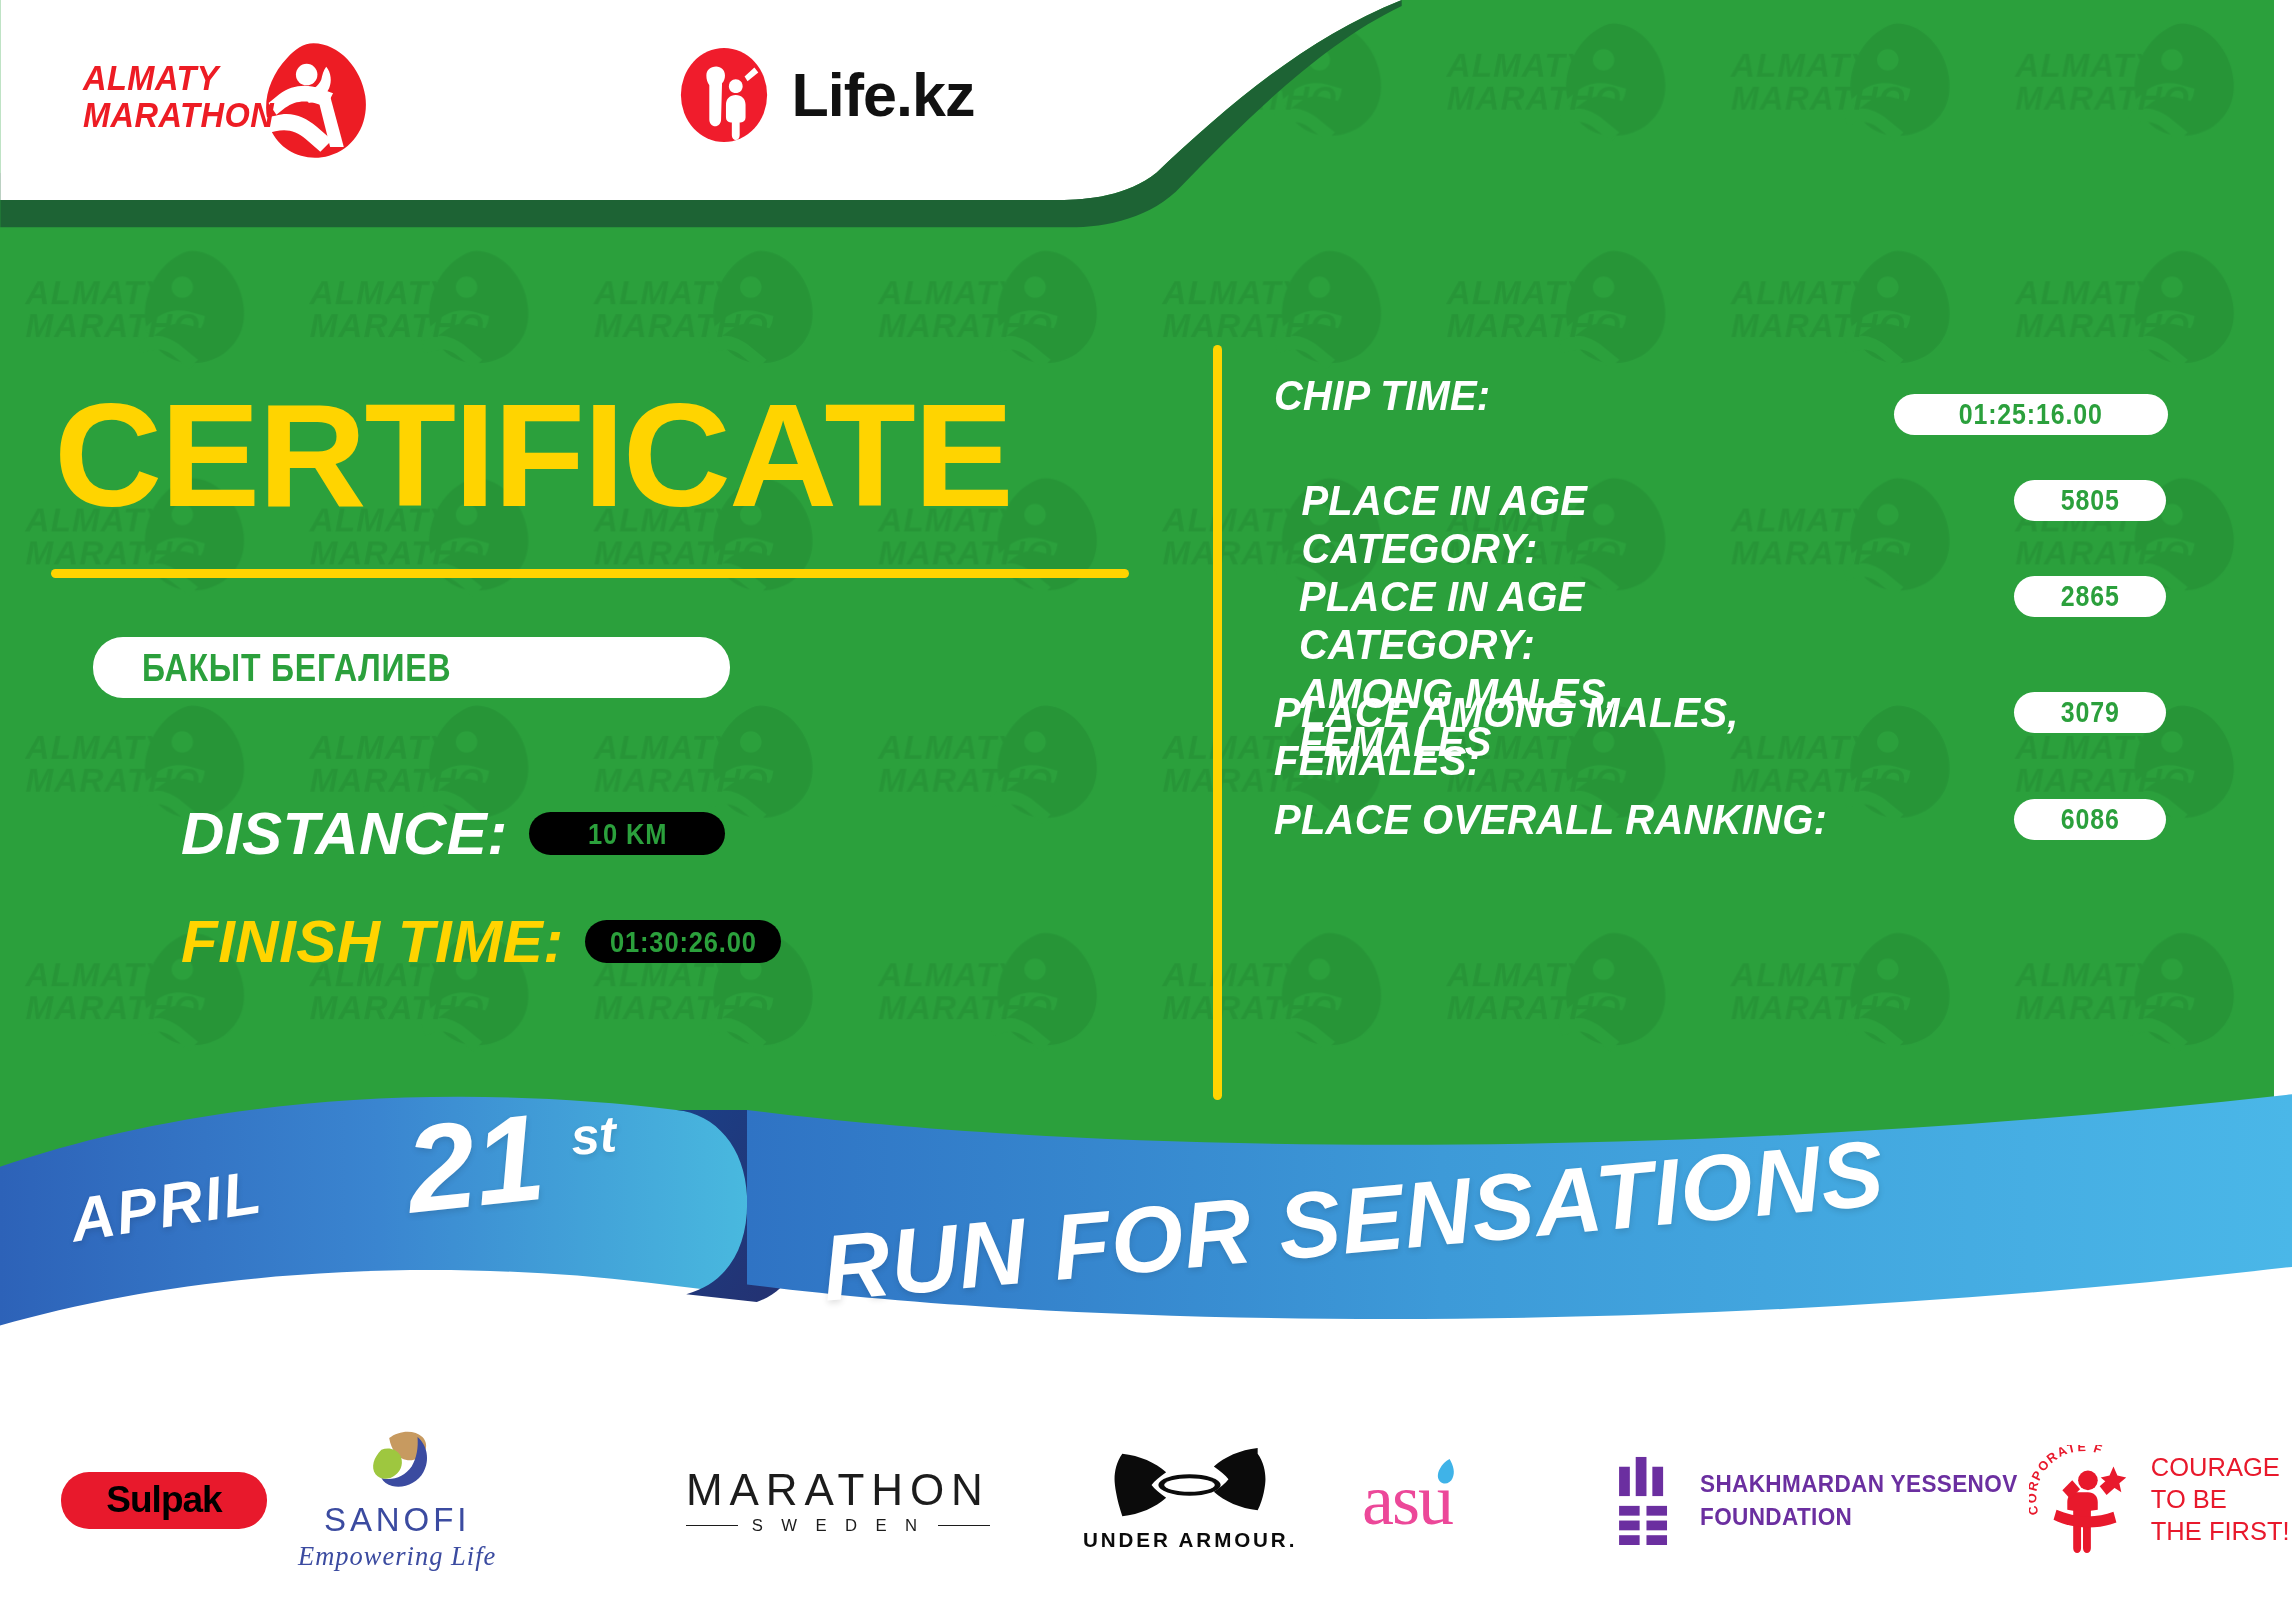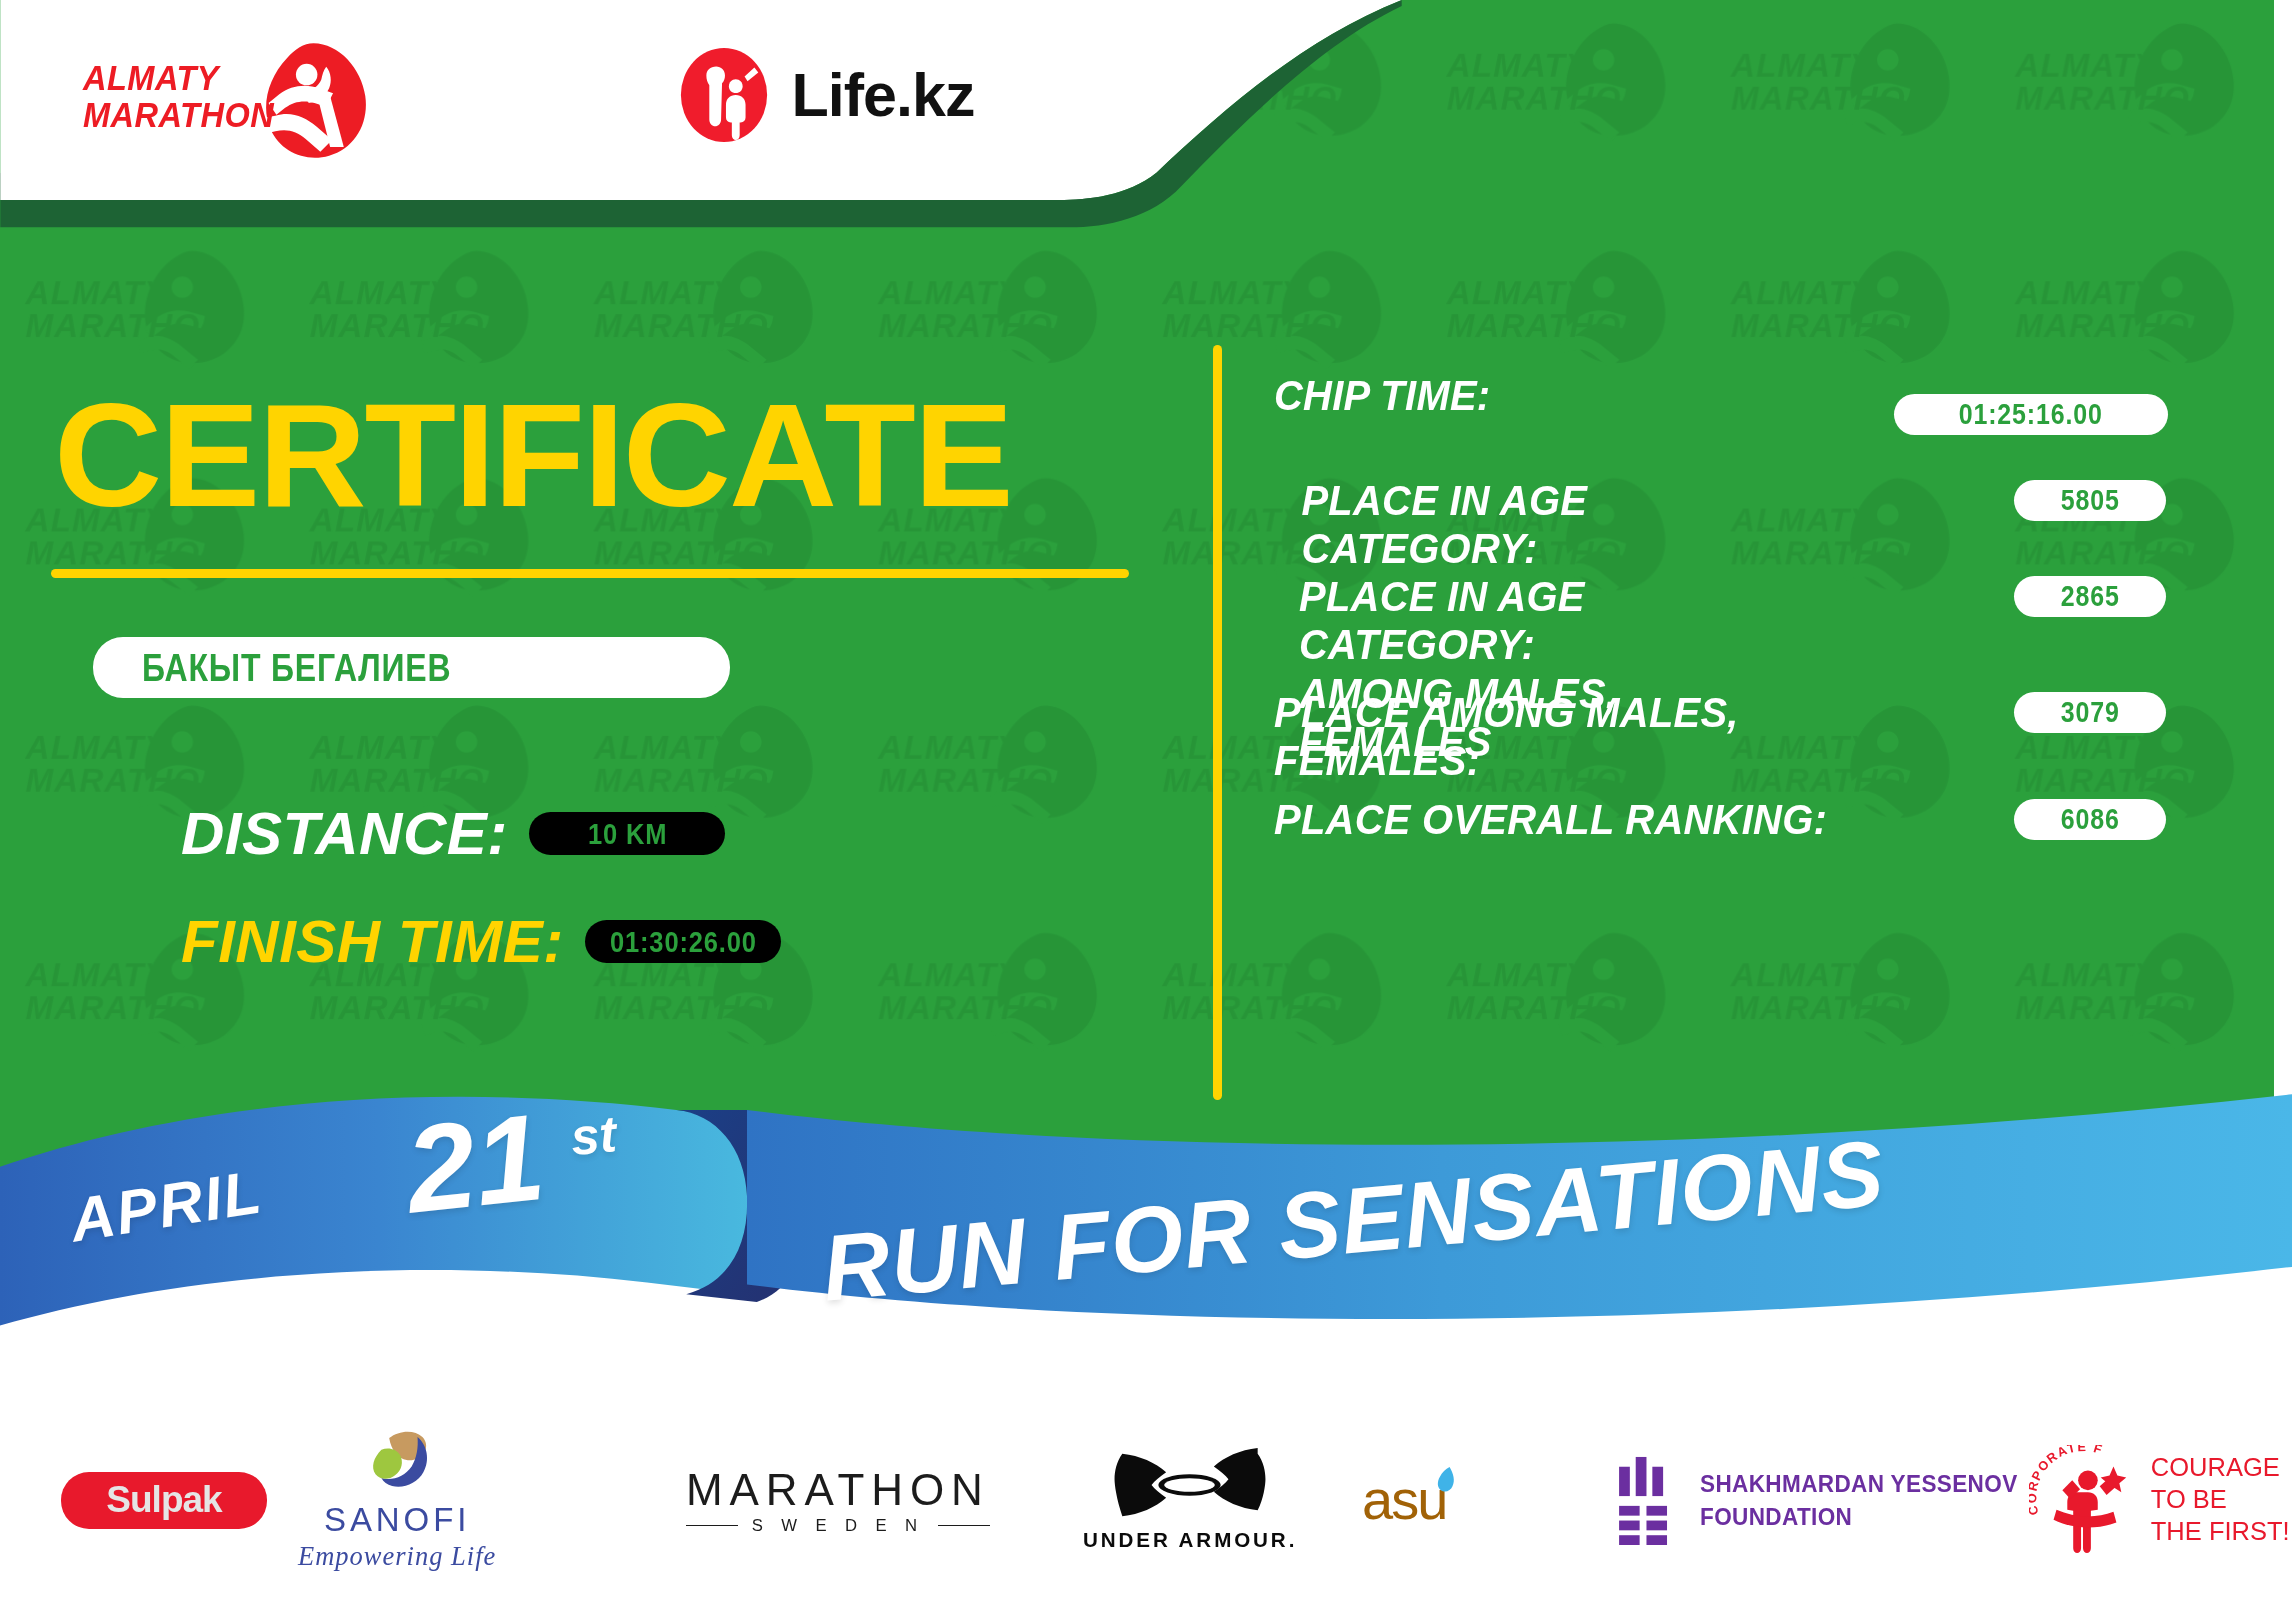--- a/index.html
+++ b/index.html
@@ -173,21 +173,21 @@
   #sponsors{
     position:absolute;left:0;top:1402px;width:2293px;height:206px;
   }
   .sp{position:absolute;top:0;height:196px;display:flex;align-items:center;}
 
   .sulpak-badge{
     width:206px;height:57px;background:#e8192c;border-radius:28px;
     display:flex;align-items:center;justify-content:center;
   }
   .sulpak-badge span{
-    color:#e5e5e5;font-family:"Liberation Sans",sans-serif;
+    color:#000000;font-family:"Liberation Sans",sans-serif;
     font-weight:bold;font-size:37px;letter-spacing:-1px;
   }
 
   .sanofi-wrap{display:flex;flex-direction:column;align-items:center;margin-left:24px;}
   .sanofi-name{
     color:#3b4ba0;font-family:"Liberation Sans",sans-serif;
     font-size:33px;letter-spacing:3.9px;margin-top:3.9px;
   }
   .sanofi-tag{
     color:#3b4ba0;font-family:"Liberation Serif",serif;
@@ -208,22 +208,22 @@
     font-size:16.7px;letter-spacing:6.9px;
   }
 
   .ua-wrap{display:flex;flex-direction:column;align-items:center;}
   .ua-name{
     color:#0b0b0b;font-family:"Liberation Sans",sans-serif;
     font-weight:bold;font-size:20.6px;letter-spacing:2.9px;margin-top:5.9px;
   }
 
   .asu-text{
-    color:#a16207;font-family:Liberation Sans, sans-serif;
-    font-size:56px;font-weight:400;letter-spacing:-2px;line-height:1;
+    color:#ec4899;font-family:Liberation Serif, serif;
+    font-size:72px;font-weight:400;letter-spacing:-2px;line-height:1;
   }
 
   .yf-wrap{display:flex;align-items:center;gap:25.5px;}
   .yf-name{
     color:#6b2fa0;font-family:"Liberation Sans",sans-serif;
     font-weight:bold;font-size:24.5px;line-height:1.35;letter-spacing:0.4px;
     transform:scaleX(.92);transform-origin:left center;white-space:pre-line;
   }
 
   .cf-wrap{display:flex;align-items:center;gap:11.8px;}

